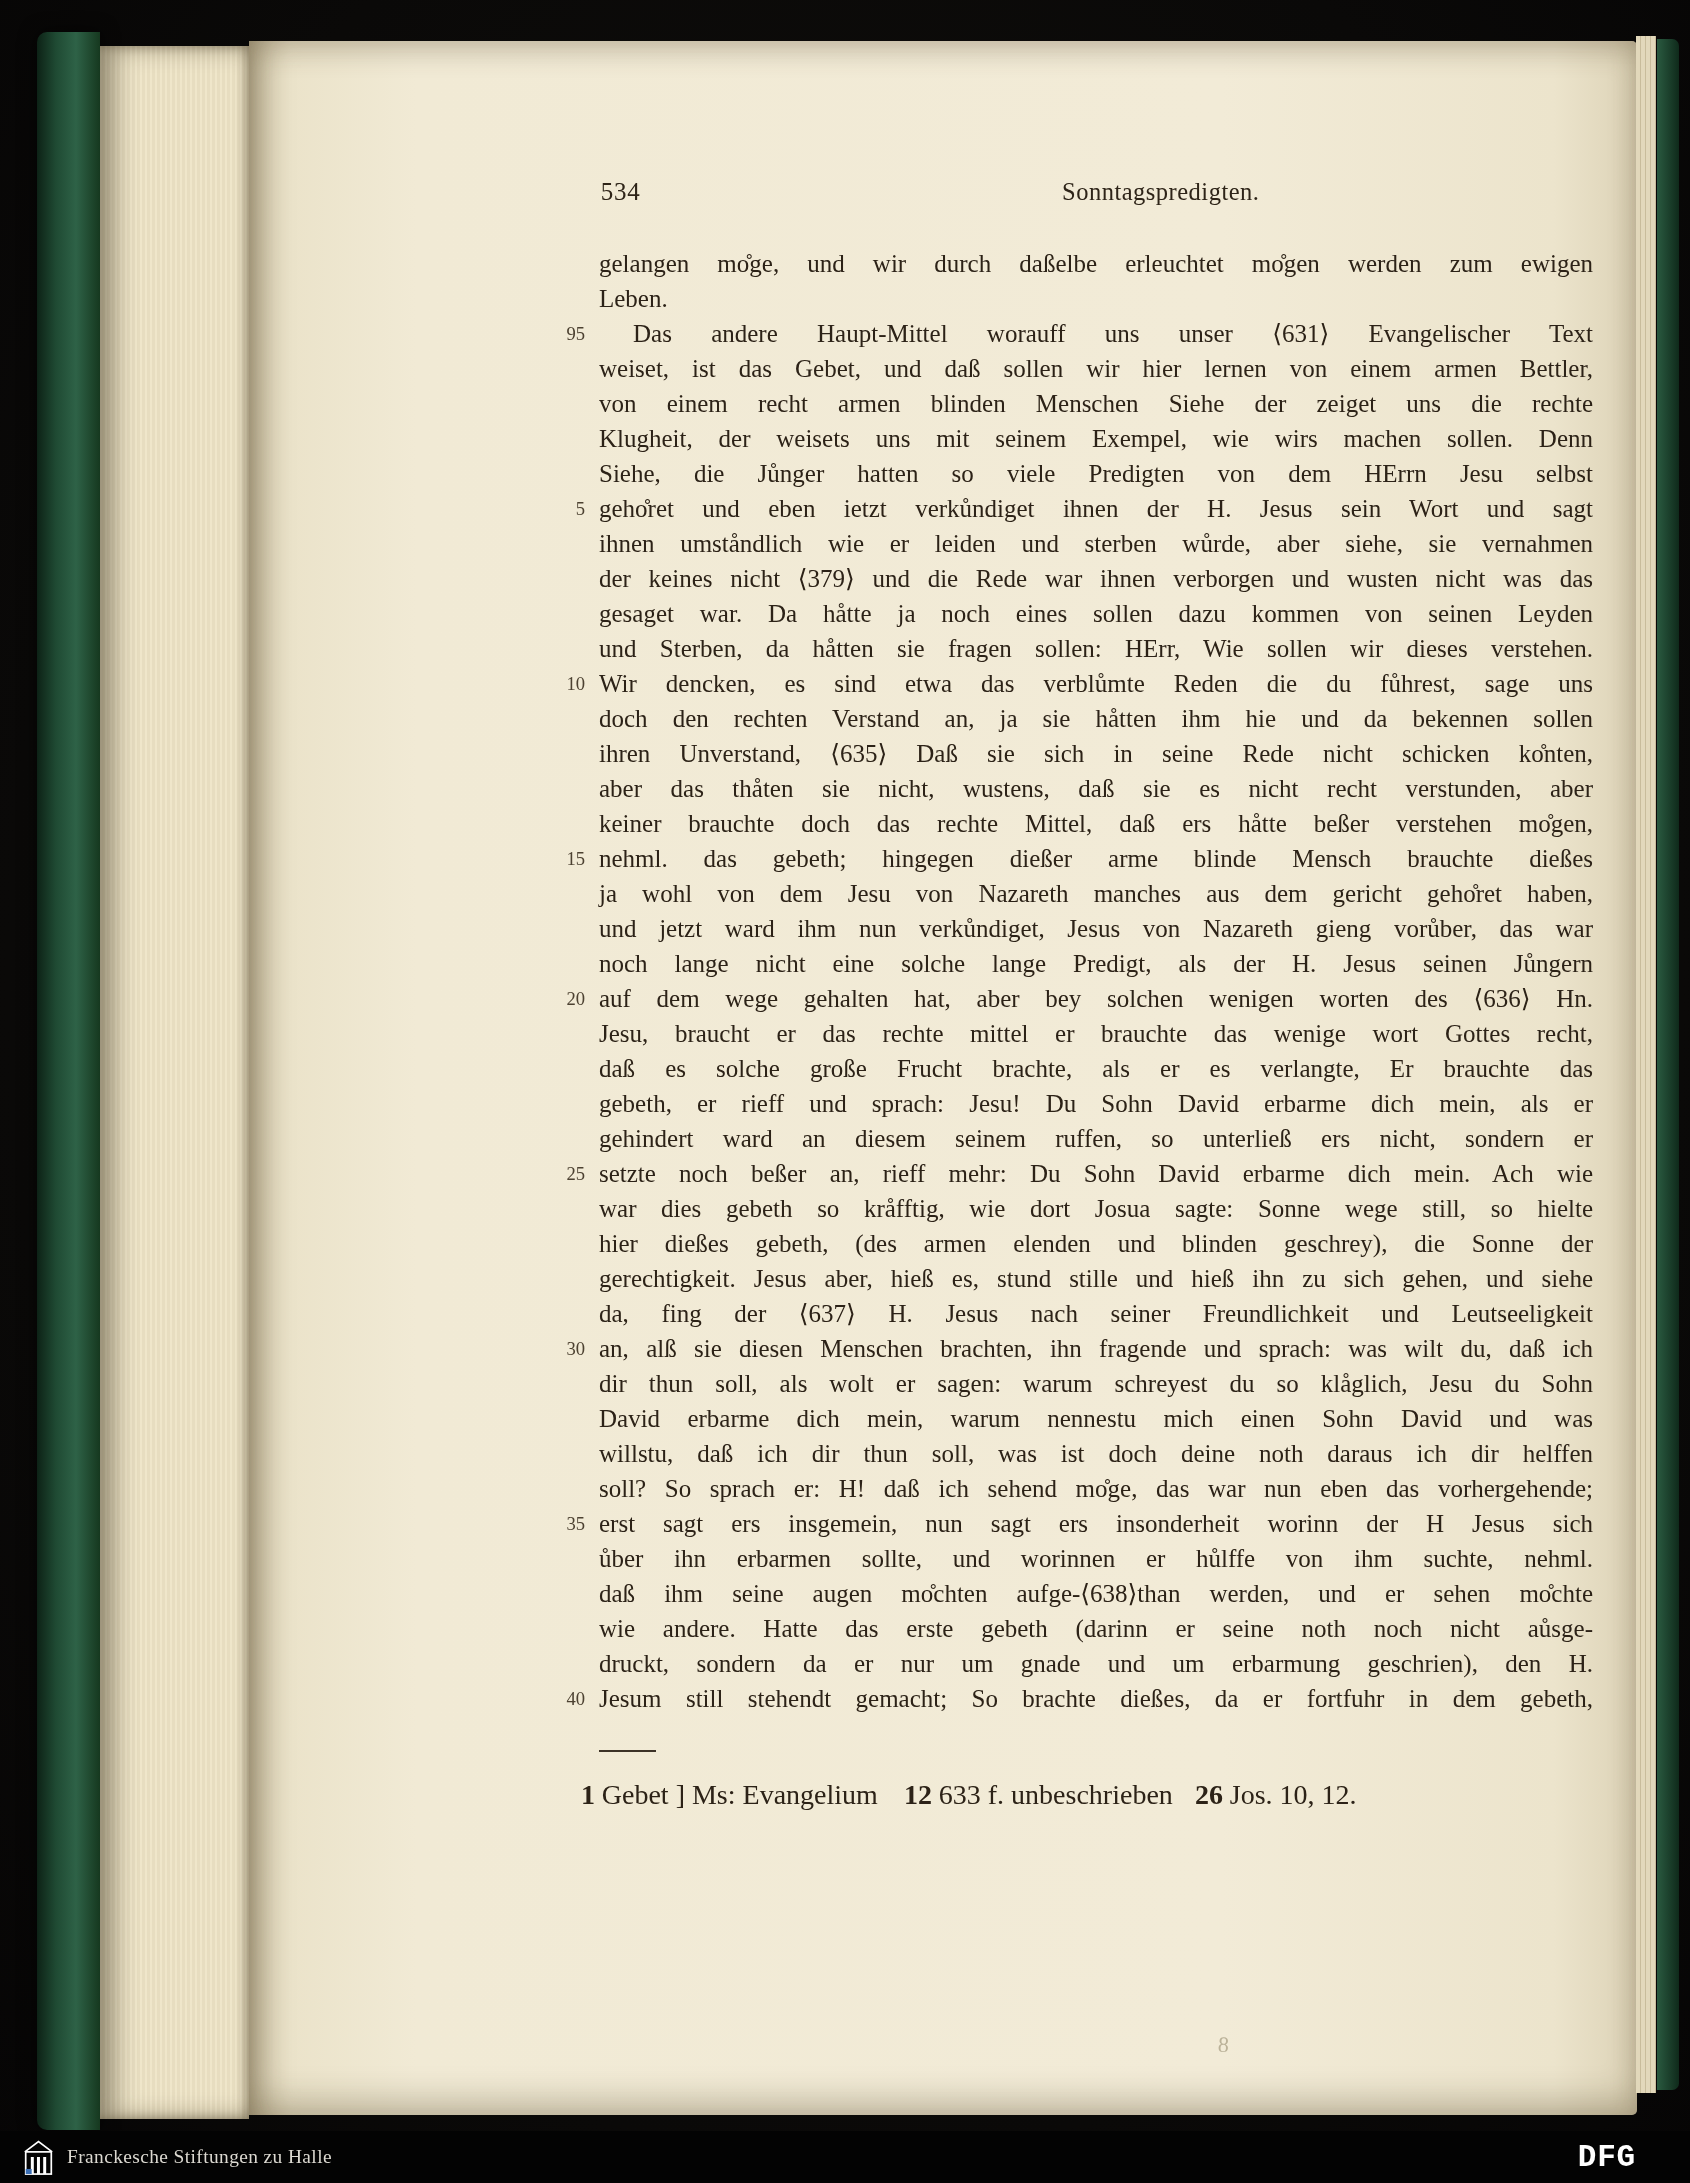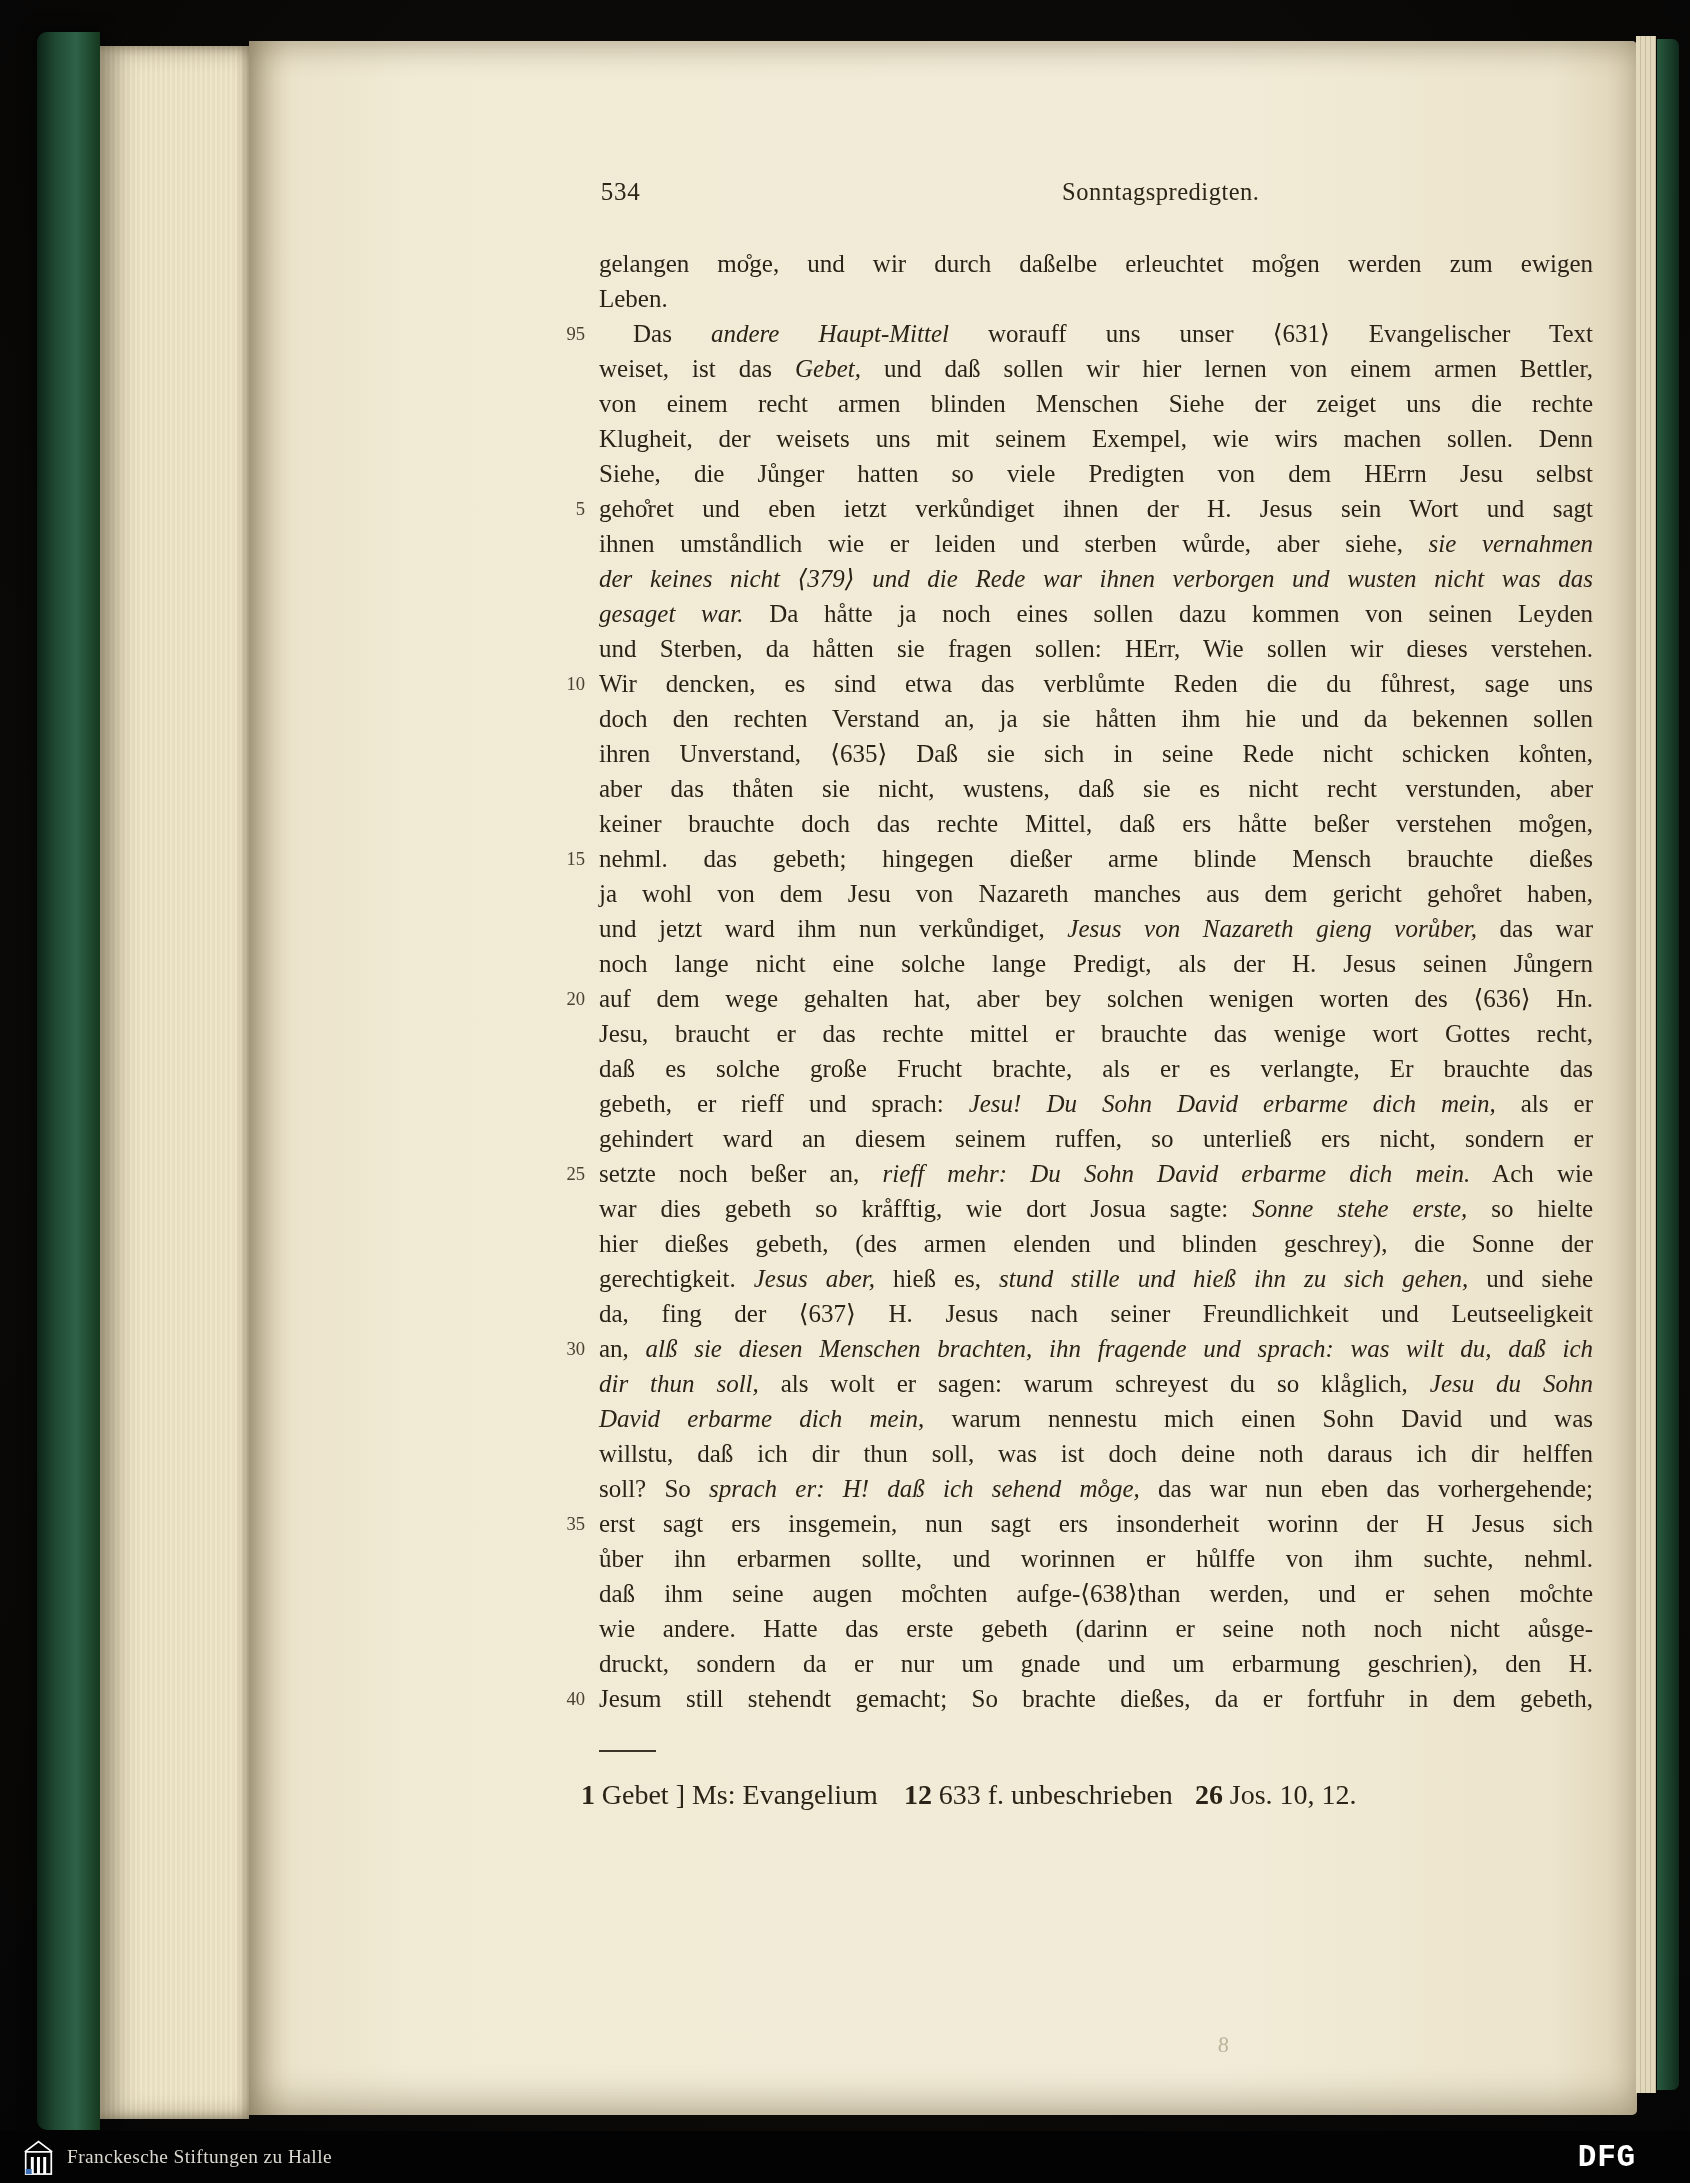--- a/index.html
+++ b/index.html
@@ -43,21 +43,21 @@
   .page-header{position:absolute;left:350px;top:137px;width:994px;height:37px;color:#2e2418}
   .page-number{position:absolute;left:1.7px;font-size:25px;letter-spacing:0.8px}
   .running-title{position:absolute;left:463px;font-size:24.5px;letter-spacing:0.5px}
 
   .body-lines{position:absolute;left:350px;top:205px;width:994px;color:#2c2217}
   .line{position:relative;height:35px;line-height:35px;font-size:25px}
   .lnum{position:absolute;left:-63px;width:49px;text-align:right;font-size:18.6px;color:#4c4131;line-height:35px}
   .ltxt{display:block;text-align:justify;text-align-last:justify}
   .line-end .ltxt{text-align:right;text-align-last:left}
   .line-indent .ltxt{text-indent:34px}
-  .it{font-style:italic}
+  .it{}
 
   .fn-rule{position:absolute;left:350px;top:1709px;width:57px;height:1.7px;background:#3c3226}
   .footnotes{position:absolute;left:332px;top:1738px;width:994px;height:30px;font-size:28px;color:#2c2217}
   .fn{position:absolute;top:0;white-space:nowrap}
   .fn:nth-child(1){left:0}
   .fn:nth-child(2){left:323px}
   .fn:nth-child(3){left:614px}
   .fn b{font-weight:700;margin-right:6.8px}
 
   .stray-mark{position:absolute;left:969px;top:1991px;font-size:22px;color:#857a5c;opacity:.5;transform:rotate(4deg)}
@@ -188,21 +188,21 @@
         <div class="line">
           <span class="lnum"></span>
           <span class="ltxt"><span>gehindert ward an diesem seinem ruffen, so unterließ ers nicht, sondern er</span></span>
         </div>
         <div class="line">
           <span class="lnum">25</span>
           <span class="ltxt"><span>setzte noch beßer an, </span><span class="it">rieff mehr: Du Sohn David erbarme dich mein.</span><span> Ach wie</span></span>
         </div>
         <div class="line">
           <span class="lnum"></span>
-          <span class="ltxt"><span>war dies gebeth so kråfftig, wie dort Josua sagte: </span><span class="it">Sonne stehe erste,</span><span> so hielte</span></span>
+          <span class="ltxt"><span>war dies gebeth so kråfftig, wie dort Josua sagte: </span><span class="it">Sonne wege still,</span><span> so hielte</span></span>
         </div>
         <div class="line">
           <span class="lnum"></span>
           <span class="ltxt"><span>hier dießes gebeth, (des armen elenden und blinden geschrey), die Sonne der</span></span>
         </div>
         <div class="line">
           <span class="lnum"></span>
           <span class="ltxt"><span>gerechtigkeit. </span><span class="it">Jesus aber,</span><span> hieß es, </span><span class="it">stund stille und hieß ihn zu sich gehen,</span><span> und siehe</span></span>
         </div>
         <div class="line">

